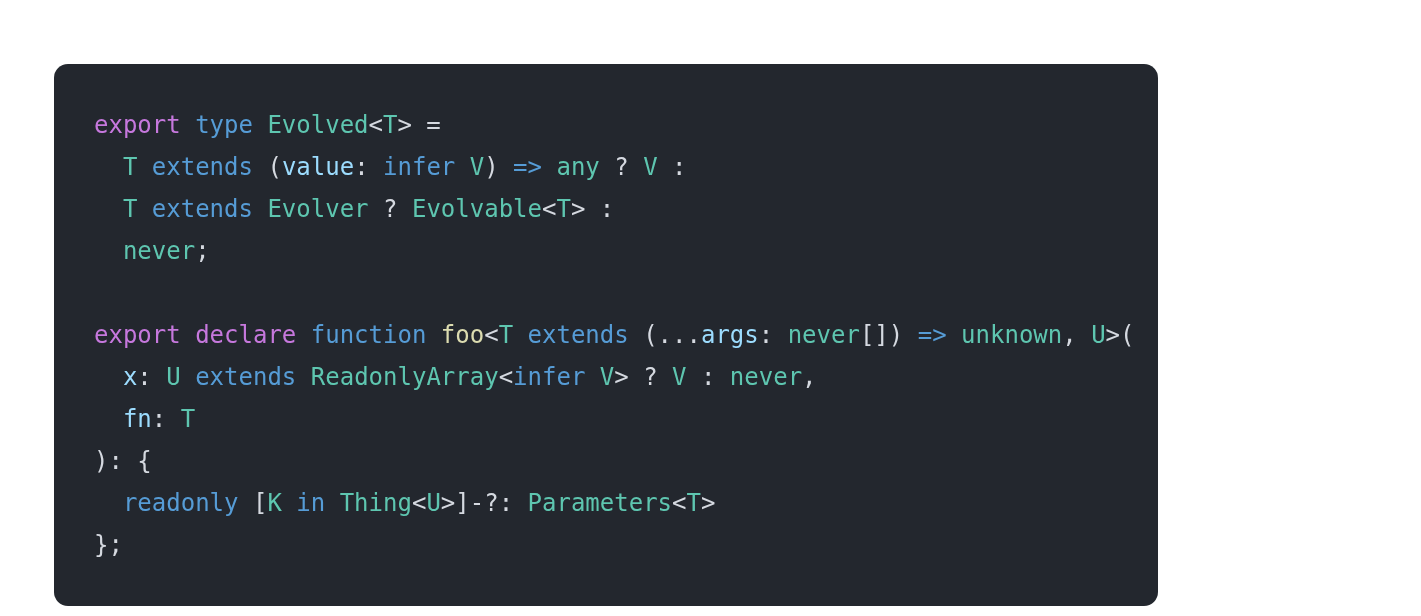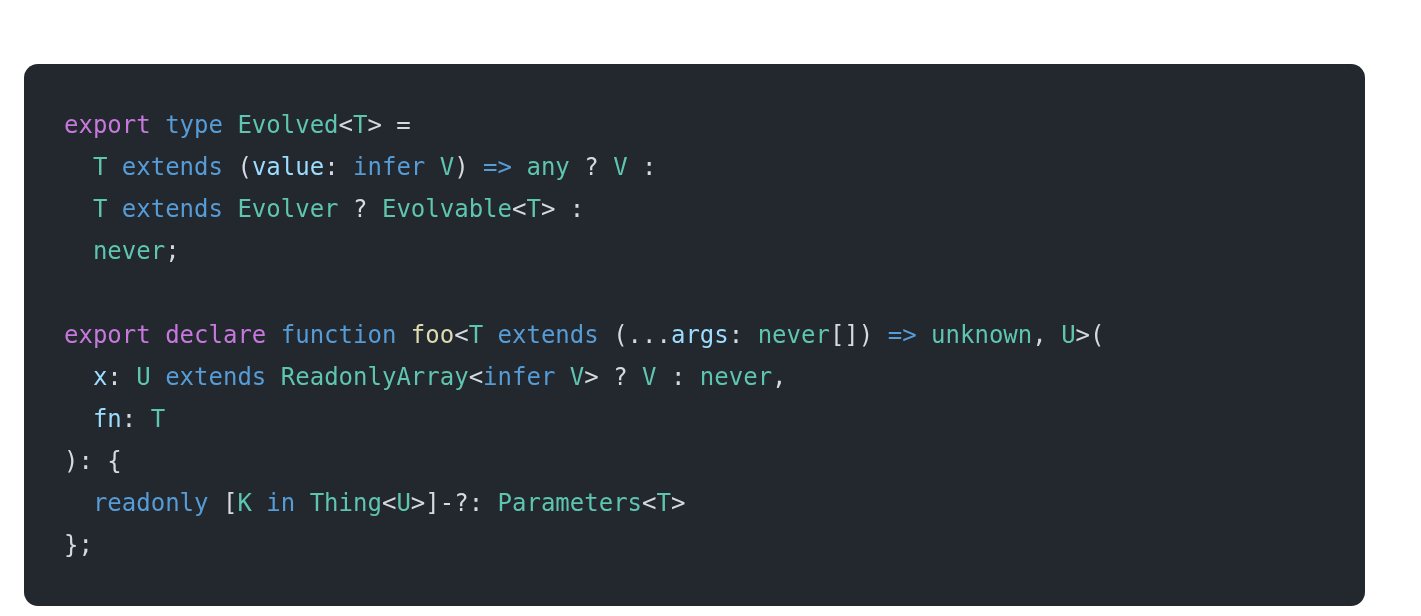--- a/index.html
+++ b/index.html
@@ -5,23 +5,23 @@
   html, body {
     margin: 0;
     padding: 0;
     width: 1421px;
     height: 616px;
     background: #ffffff;
     font-family: ui-monospace, "SF Mono", Menlo, Consolas, "Liberation Mono", monospace;
   }
   .code-block {
     position: absolute;
-    left: 24px;
+    left: 54px;
     top: 40px;
-    width: 1341px;
+    width: 1104px;
     box-sizing: border-box;
     background: #23272e;
     border-radius: 14px;
     padding: 40px 40px 40px 40px;
     font-size: 24px;
     line-height: 42px;
     color: #d5d9e0;
     white-space: pre;
     overflow: auto;
   }

